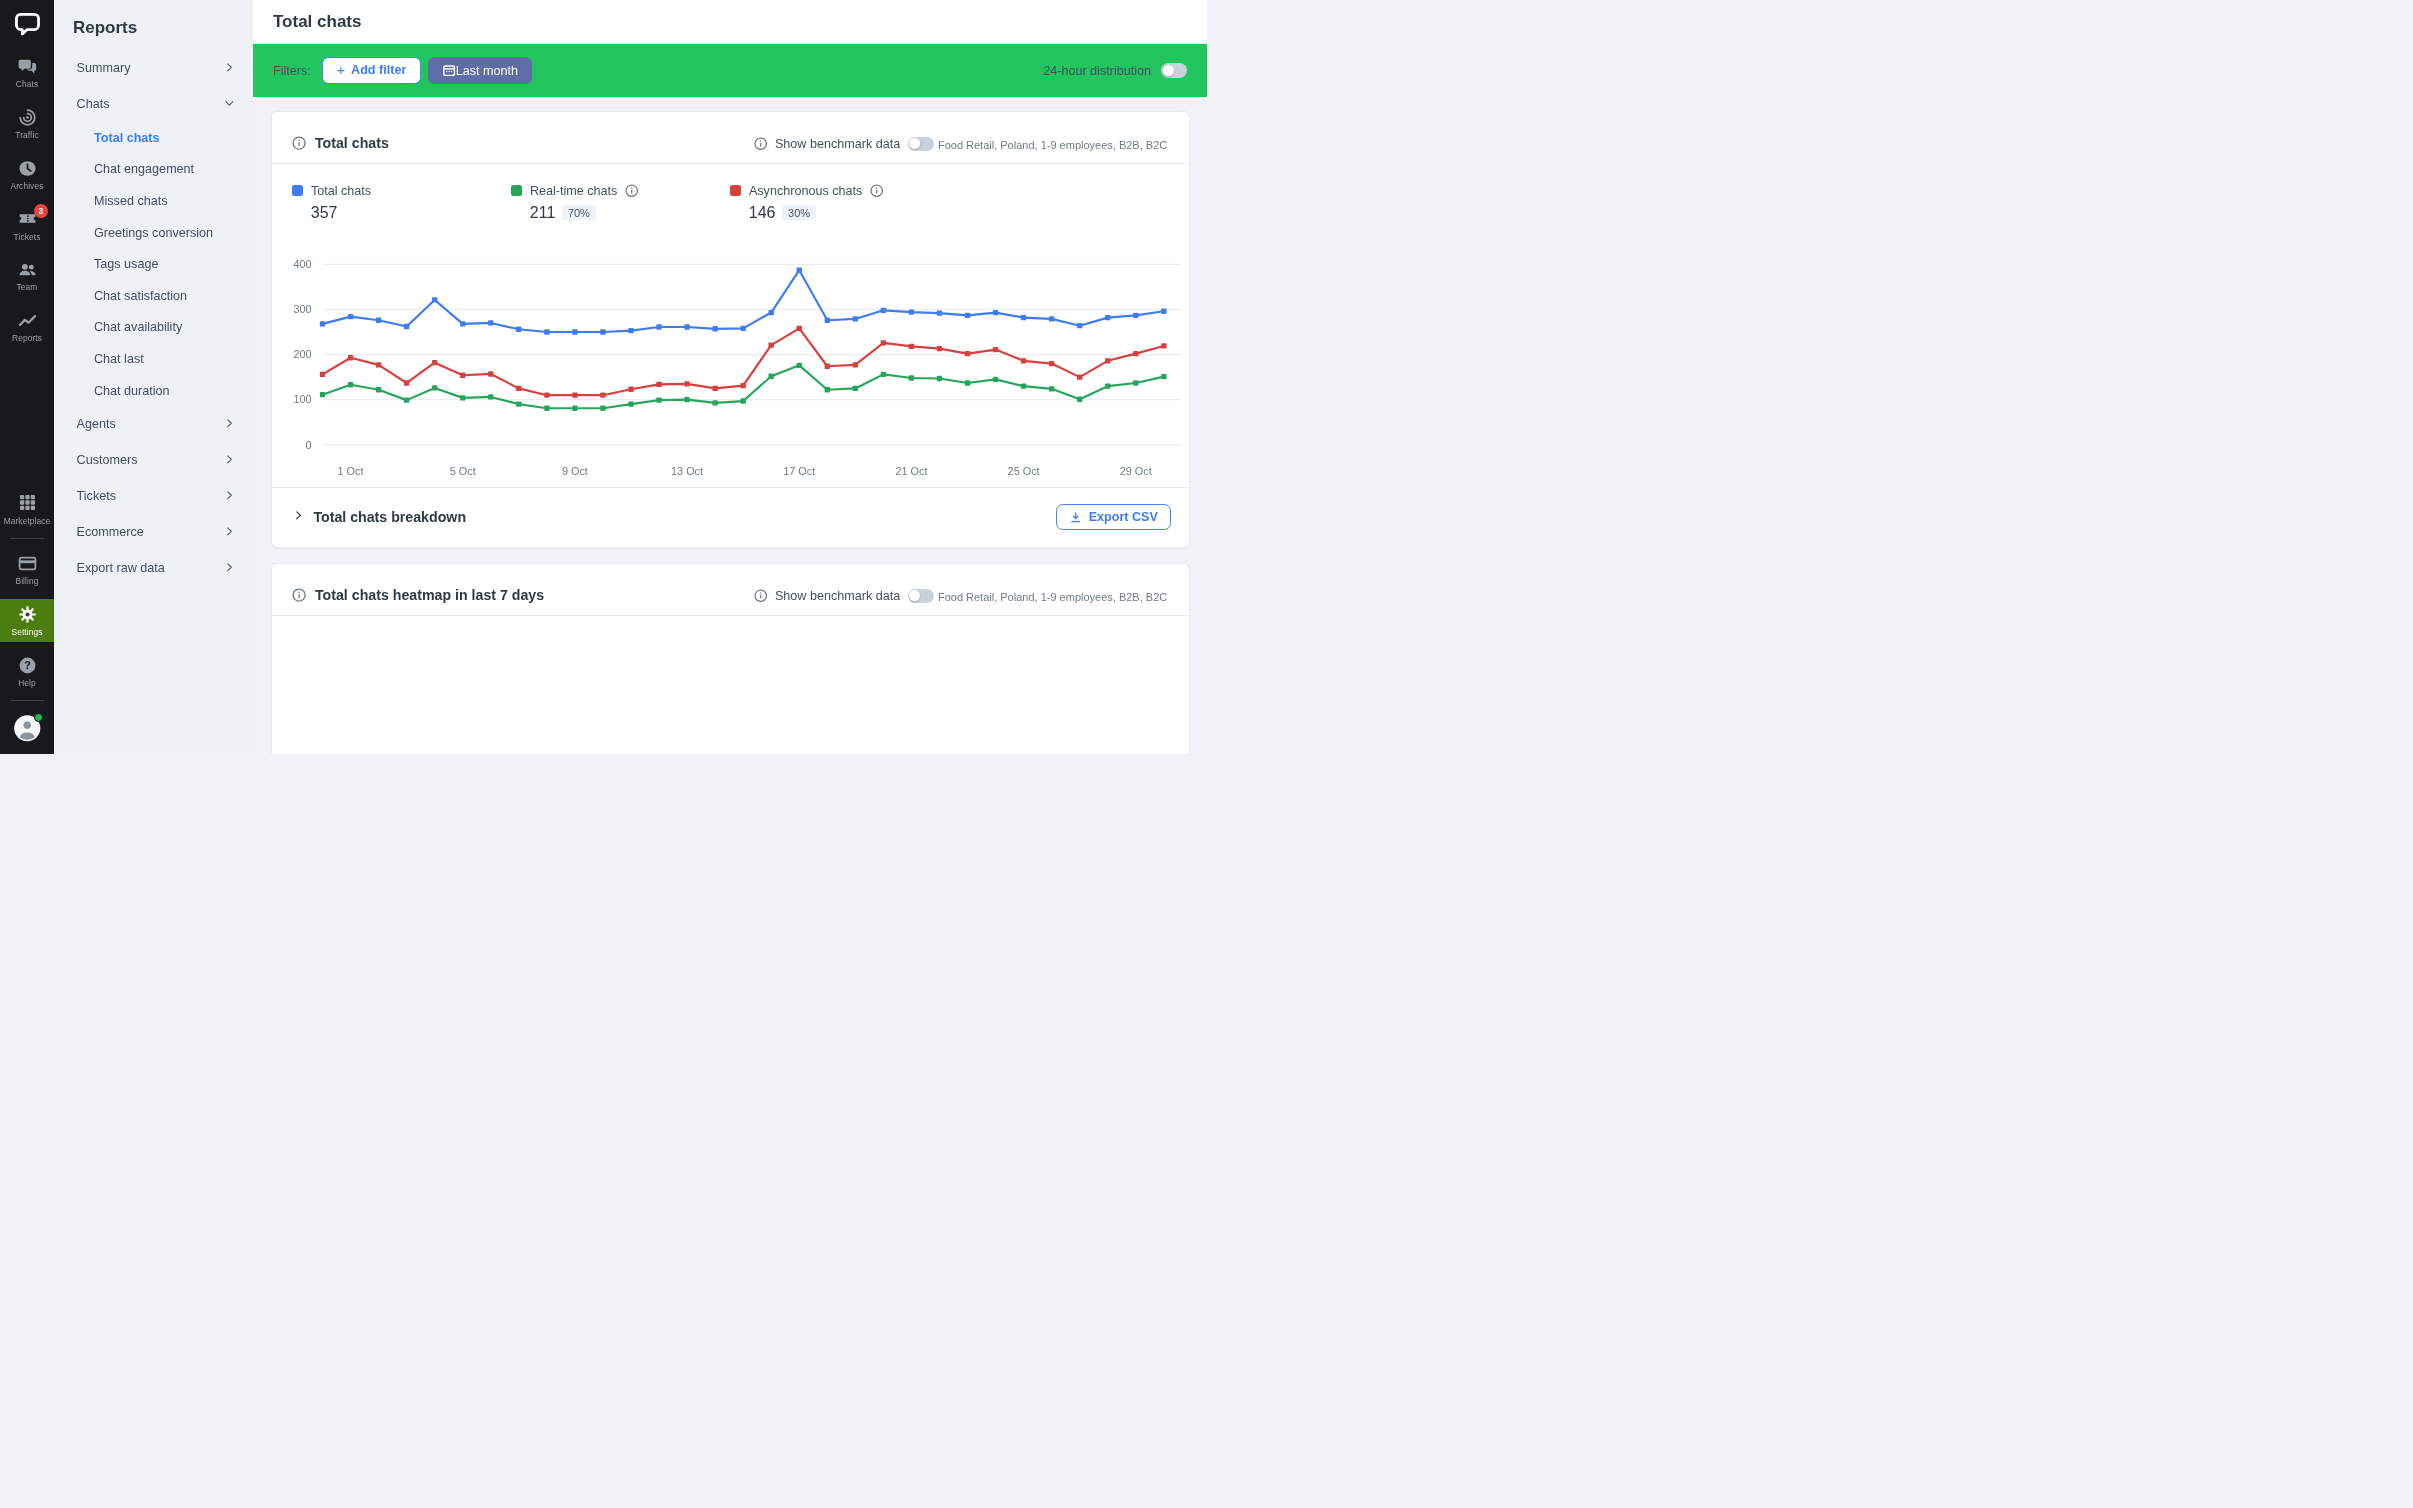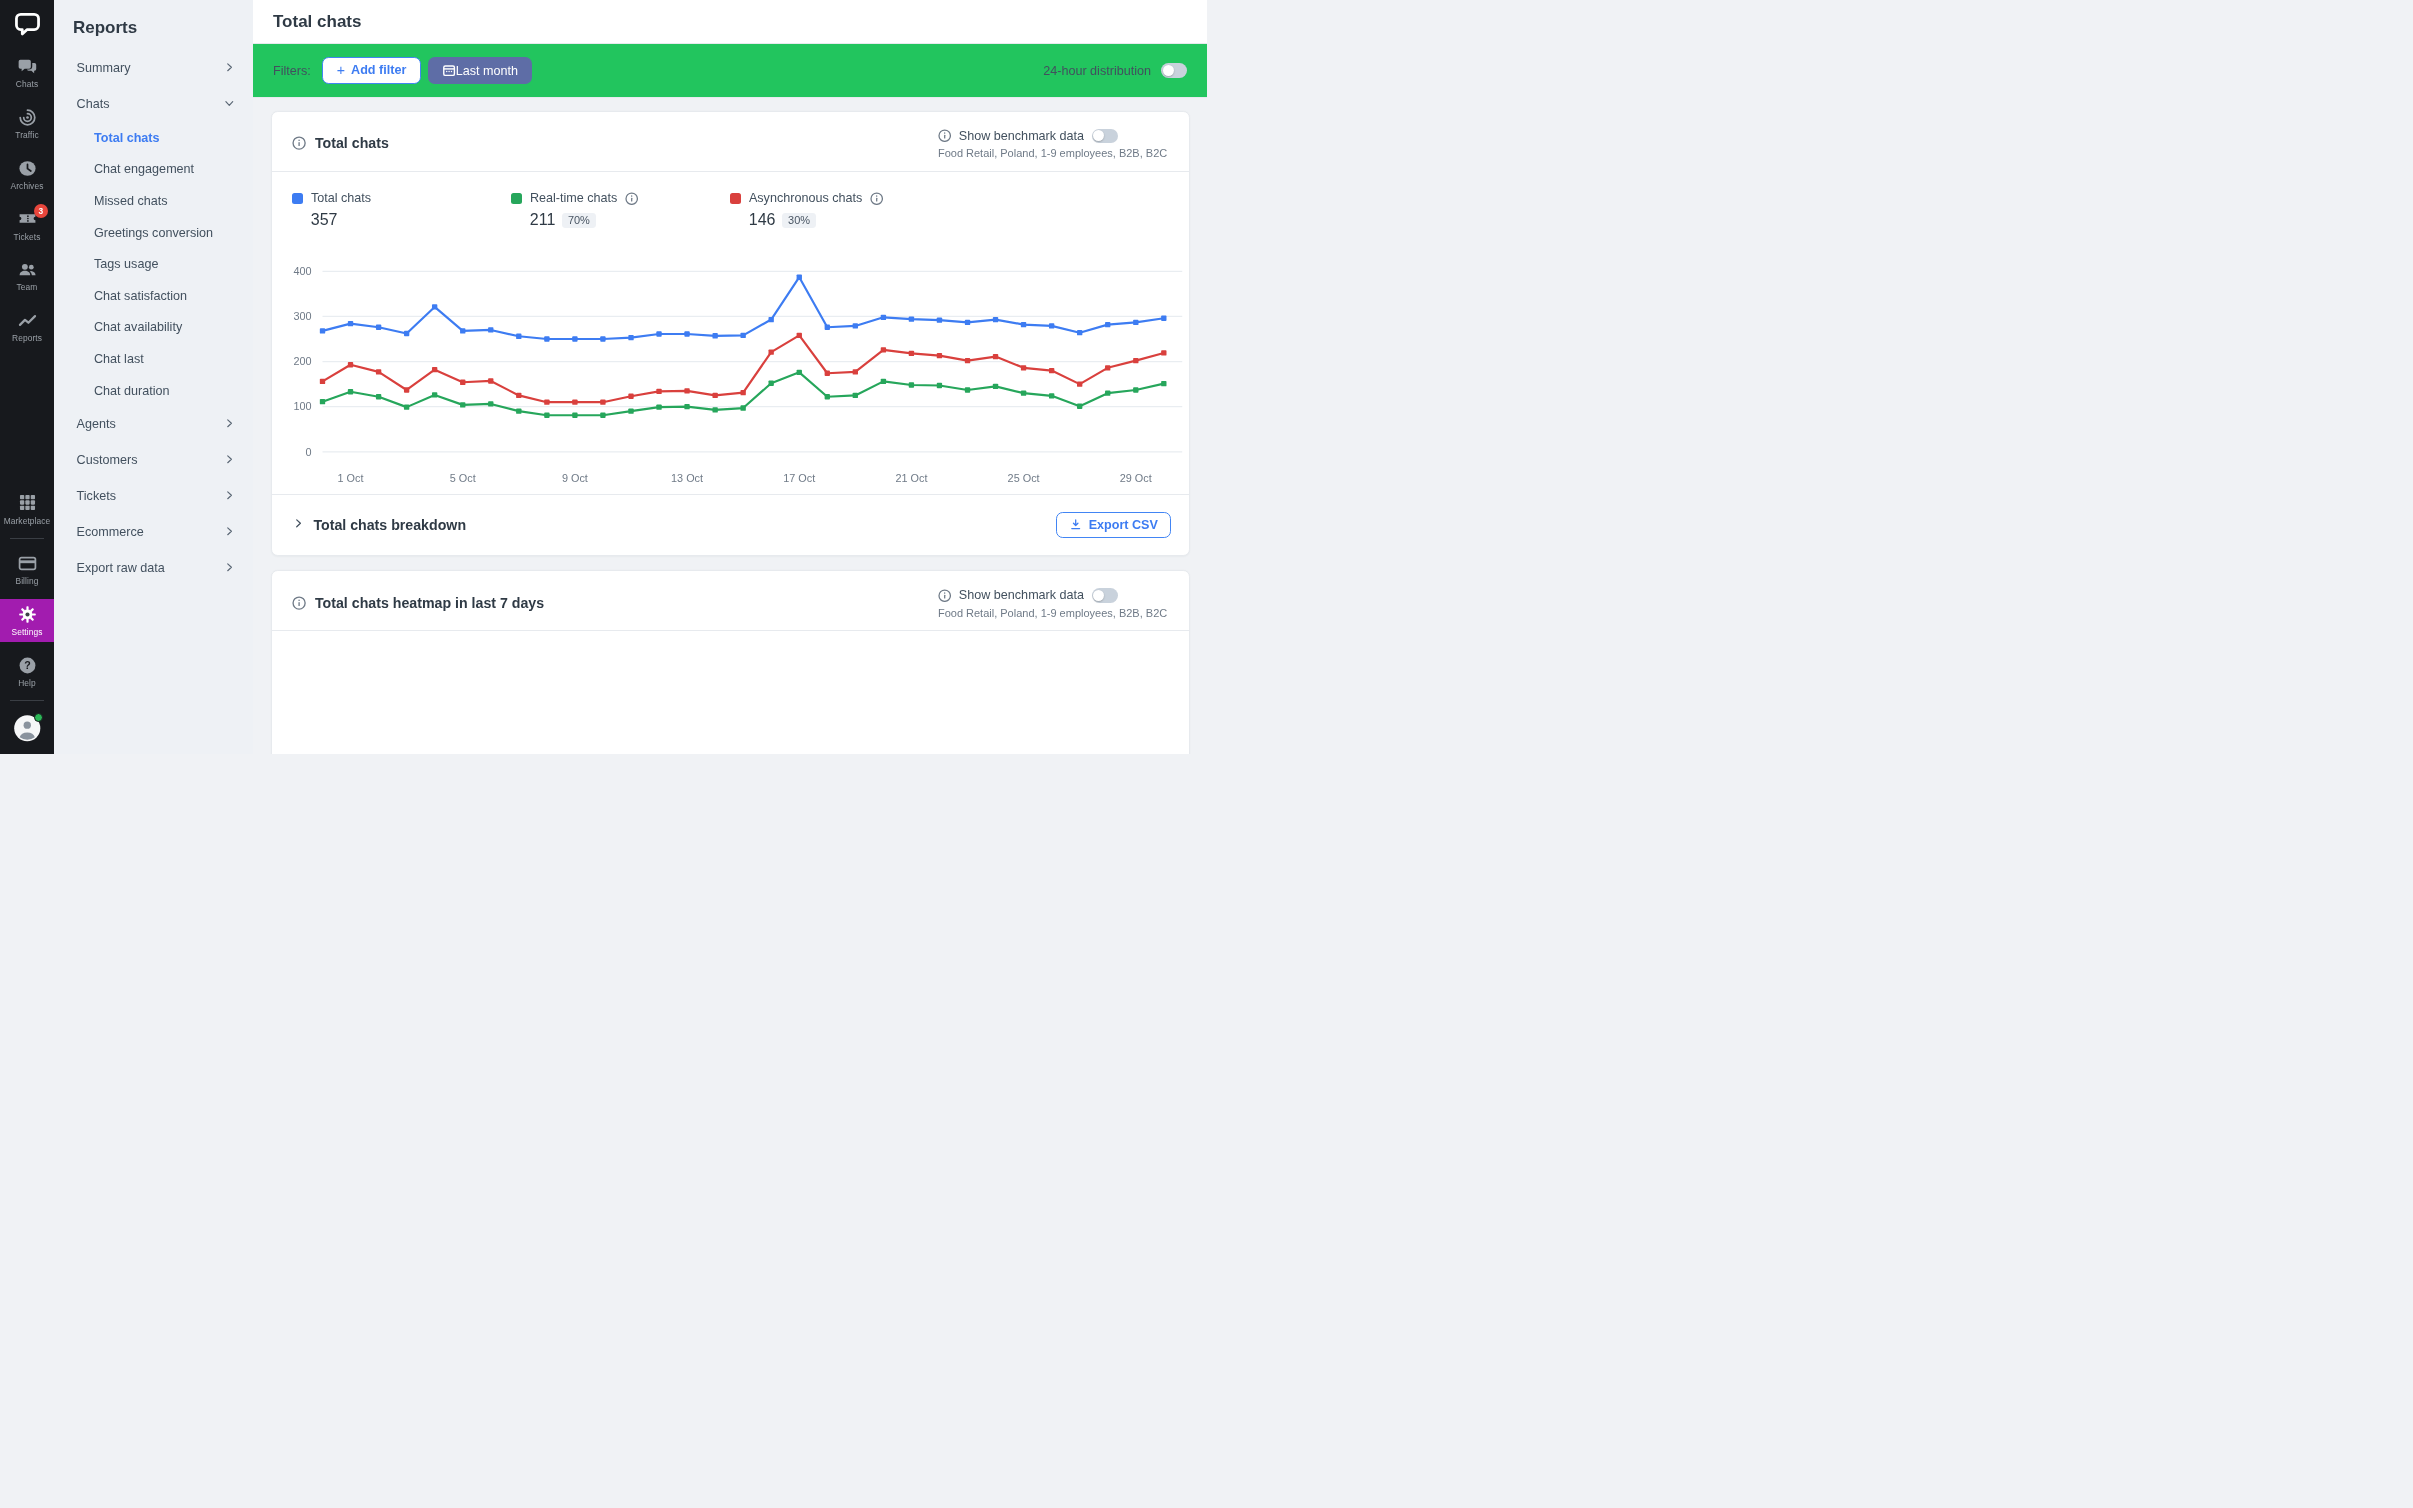--- a/index.html
+++ b/index.html
@@ -5,21 +5,21 @@
   * { margin:0; padding:0; box-sizing:border-box; }
   html,body { width:1207px; height:754px; overflow:hidden; }
   body { font-family:"Liberation Sans","DejaVu Sans",sans-serif; display:flex; background:#f0f2f5; color:#42505e; }
 
   
   #rail { width:54px; background:#17191d; display:flex; flex-direction:column; align-items:stretch; flex-shrink:0; }
   .rail-logo { margin:9.2px auto 13.4px; width:28.5px; height:28.5px; display:flex; align-items:center; justify-content:center; }
   .rail-item { display:flex; flex-direction:column; align-items:center; padding:5.9px 0 5px; margin-bottom:7.5px; color:#9aa0a7; cursor:pointer; position:relative; }
   .rail-item .ric { width:19px; height:19px; display:flex; align-items:center; justify-content:center; position:relative; }
   .rail-item .rlb { font-size:8.4px; margin-top:3.4px; letter-spacing:0.1px; }
-  .rail-item.active { background:#a21caf; color:#ffffff; }
+  .rail-item.active { background:#4d7c0f; color:#ffffff; }
   .rail-badge { position:absolute; top:-5px; right:-11px; background:#e8463c; color:#fff; font-size:8.4px; font-weight:bold; min-width:13.4px; height:13.4px; border-radius:7.5px; display:flex; align-items:center; justify-content:center; padding:0 3.4px; }
   .rail-divider { height:0.8px; background:#3a3e44; margin:1.7px 10px 9.2px; }
   .rail-spacer { flex:1; }
   .rail-avatar { position:relative; width:28.5px; height:28.5px; margin:3.4px auto 11.7px; cursor:pointer; }
   .rail-avatar .dot { position:absolute; top:-0.8px; right:-1.7px; width:9.2px; height:9.2px; border-radius:50%; background:#2bb656; border:1.7px solid #17191d; }
 
   
   #sidebar { width:199px; background:#eef1f5; flex-shrink:0; padding:13.4px 0 0 0; overflow:hidden; }
   #sidebar h1 { font-size:17px; font-weight:700; color:#2f3a45; padding:5px 20px 11.7px 19px; }
   .side-item { display:flex; align-items:flex-start; justify-content:space-between; padding:11px 17px 11px 22.6px; font-size:12.6px; color:#42505e; cursor:pointer; }
@@ -43,21 +43,21 @@
   .toggle { width:26px; height:14.2px; border-radius:7.5px; background:#c9d2dc; position:relative; cursor:pointer; flex-shrink:0; }
   .toggle .knob { position:absolute; left:1.7px; top:1.7px; width:11px; height:11px; border-radius:50%; background:#fff; box-shadow:0 0.8px 1.7px rgba(0,0,0,.25); }
 
   #content { flex:1; background:#f0f2f5; padding:12.6px 17px 0 18.4px; overflow:hidden; }
   .card { background:#fff; border:0.8px solid #e7eaee; border-radius:6.7px; box-shadow:0 0.8px 1.7px rgba(30,40,50,.04); }
 
   
   .card-head { display:flex; align-items:flex-start; justify-content:space-between; padding:17px 18.4px 11.7px 20px; }
   .card-title-wrap { display:flex; align-items:center; gap:8.4px; padding-top:6.7px; }
   .card-title { font-size:14.2px; font-weight:700; color:#2f3a45; }
-  .bench-wrap { display:flex; flex-direction:column; gap:4.2px; padding-right:3.4px; }
+  .bench-wrap { display:flex; flex-direction:row; align-items:flex-end; gap:4.2px; padding-right:3.4px;margin-top:8px; }
   .bench-row { display:flex; align-items:center; gap:7.5px; }
   .bench-label { font-size:12.6px; color:#42505e; }
   .bench-desc { font-size:11px; color:#6f7a87; }
   .info { color:#6f7a87; display:flex; flex-shrink:0; }
   .card-divider { height:0.8px; background:#e7eaee; }
 
   
   #legend-row { display:flex; padding:20px 20px 5px 20px; gap:0; }
   .lg { width:219px; }
   .lg-top { display:flex; align-items:center; gap:7.5px; }

